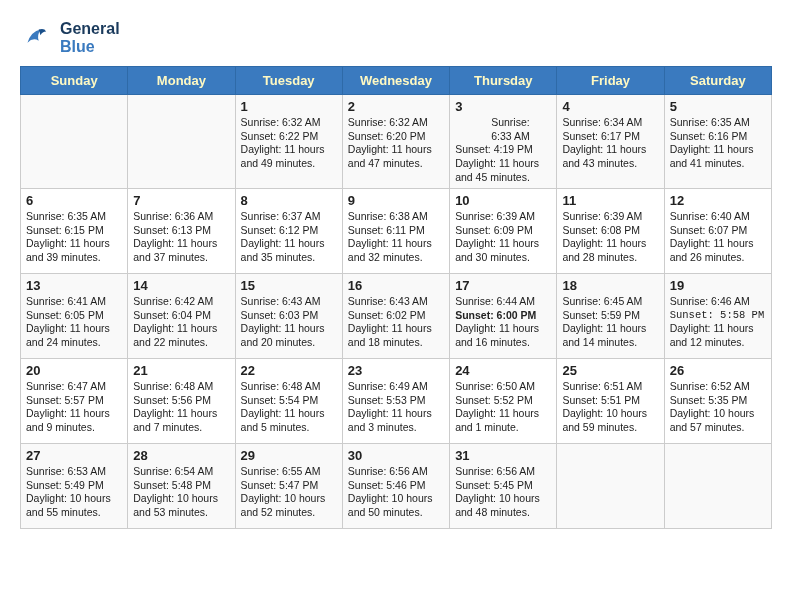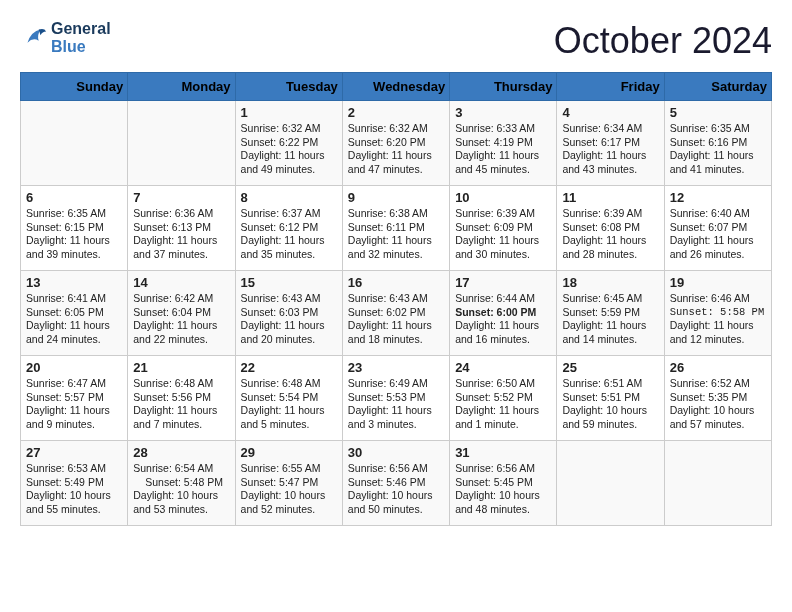--- a/index.html
+++ b/index.html
@@ -12,21 +12,21 @@
     }
     .header-area {
       display: flex;
       justify-content: space-between;
       align-items: flex-start;
       margin-bottom: 10px;
     }
     .logo {
       display: flex;
       align-items: center;
-      gap: 3px;
+      gap: 12px;
     }
     .logo-bird {
       width: 28px;
       height: 28px;
     }
     .title-area {
       text-align: right;
     }
     .calendar-title {
       font-size: 36px;
@@ -37,24 +37,24 @@
       font-size: 15px;
       color: #444;
     }
     table {
       width: 100%;
       border-collapse: collapse;
       border: 1px solid #ccc;
     }
     thead th {
       background: #3a7abf;
-      color: #000000;
+      color: #fef9c3;
       font-size: 13px;
       padding: 6px 4px;
-      text-align: right;
+      text-align: center;
       border: 1px solid #2e6aa8;
       font-weight: bold;
     }
     tbody td {
       border: 1px solid #ccc;
       vertical-align: top;
       padding: 4px 5px;
       font-size: 10.5px;
       color: #222;
       width: calc(100% / 7);
@@ -85,21 +85,20 @@
     <svg class="logo-bird" viewBox="0 0 30 30" xmlns="http://www.w3.org/2000/svg">
       <path d="M8,20 Q12,8 22,6 Q18,12 20,18 Q14,14 8,20Z" fill="#3a7abf"></path>
       <path d="M20,6 Q26,4 28,8 Q24,8 22,12Z" fill="#1a4f8a"></path>
     </svg>
     <div style="display:flex;flex-direction:column;">
       <span style="font-size:16px;font-weight:bold;color:#1a3a5c;">General</span>
       <span style="font-size:16px;font-weight:bold;color:#3a7abf;">Blue</span>
     </div>
   </div>
   <div class="title-area">
-    <div class="calendar-title">October 2024</div>
   </div>
 </div>
 
 <table>
   <thead>
     <tr>
     <th>Sunday</th>
         <th>Monday</th>
         <th>Tuesday</th>
         <th>Wednesday</th>
@@ -119,21 +118,21 @@
           <div style="line-height: 1.3;">Daylight: 11 hours and 49 minutes.</div>
         </td>
         <td>
           <span class="day-number">2</span>
           <div style="line-height: 1.3;">Sunrise: 6:32 AM</div>
           <div style="line-height: 1.3;">Sunset: 6:20 PM</div>
           <div style="line-height: 1.3;">Daylight: 11 hours and 47 minutes.</div>
         </td>
         <td>
           <span class="day-number">3</span>
-          <div style="line-height: 1.3;">Sunrise: 6:33 AM</div>
+          <div style="line-height: 1.3; margin-left: 36px;">Sunrise: 6:33 AM</div>
           <div style="line-height: 1.3;">Sunset: 4:19 PM</div>
           <div style="line-height: 1.3;">Daylight: 11 hours and 45 minutes.</div>
         </td>
         <td>
           <span class="day-number">4</span>
           <div style="line-height: 1.3;">Sunrise: 6:34 AM</div>
           <div style="line-height: 1.3;">Sunset: 6:17 PM</div>
           <div style="line-height: 1.3;">Daylight: 11 hours and 43 minutes.</div>
         </td>
         <td>
@@ -278,21 +277,21 @@
       <tr>
         <td>
           <span class="day-number">27</span>
           <div style="line-height: 1.3;">Sunrise: 6:53 AM</div>
           <div style="line-height: 1.3;">Sunset: 5:49 PM</div>
           <div style="line-height: 1.3;">Daylight: 10 hours and 55 minutes.</div>
         </td>
         <td>
           <span class="day-number">28</span>
           <div style="line-height: 1.3;">Sunrise: 6:54 AM</div>
-          <div style="line-height: 1.3; margin-left: 12px;">Sunset: 5:48 PM</div>
+          <div style="line-height: 1.3;">Sunset: 5:48 PM</div>
           <div style="line-height: 1.3;">Daylight: 10 hours and 53 minutes.</div>
         </td>
         <td>
           <span class="day-number">29</span>
           <div style="line-height: 1.3;">Sunrise: 6:55 AM</div>
           <div style="line-height: 1.3;">Sunset: 5:47 PM</div>
           <div style="line-height: 1.3;">Daylight: 10 hours and 52 minutes.</div>
         </td>
         <td>
           <span class="day-number">30</span>

